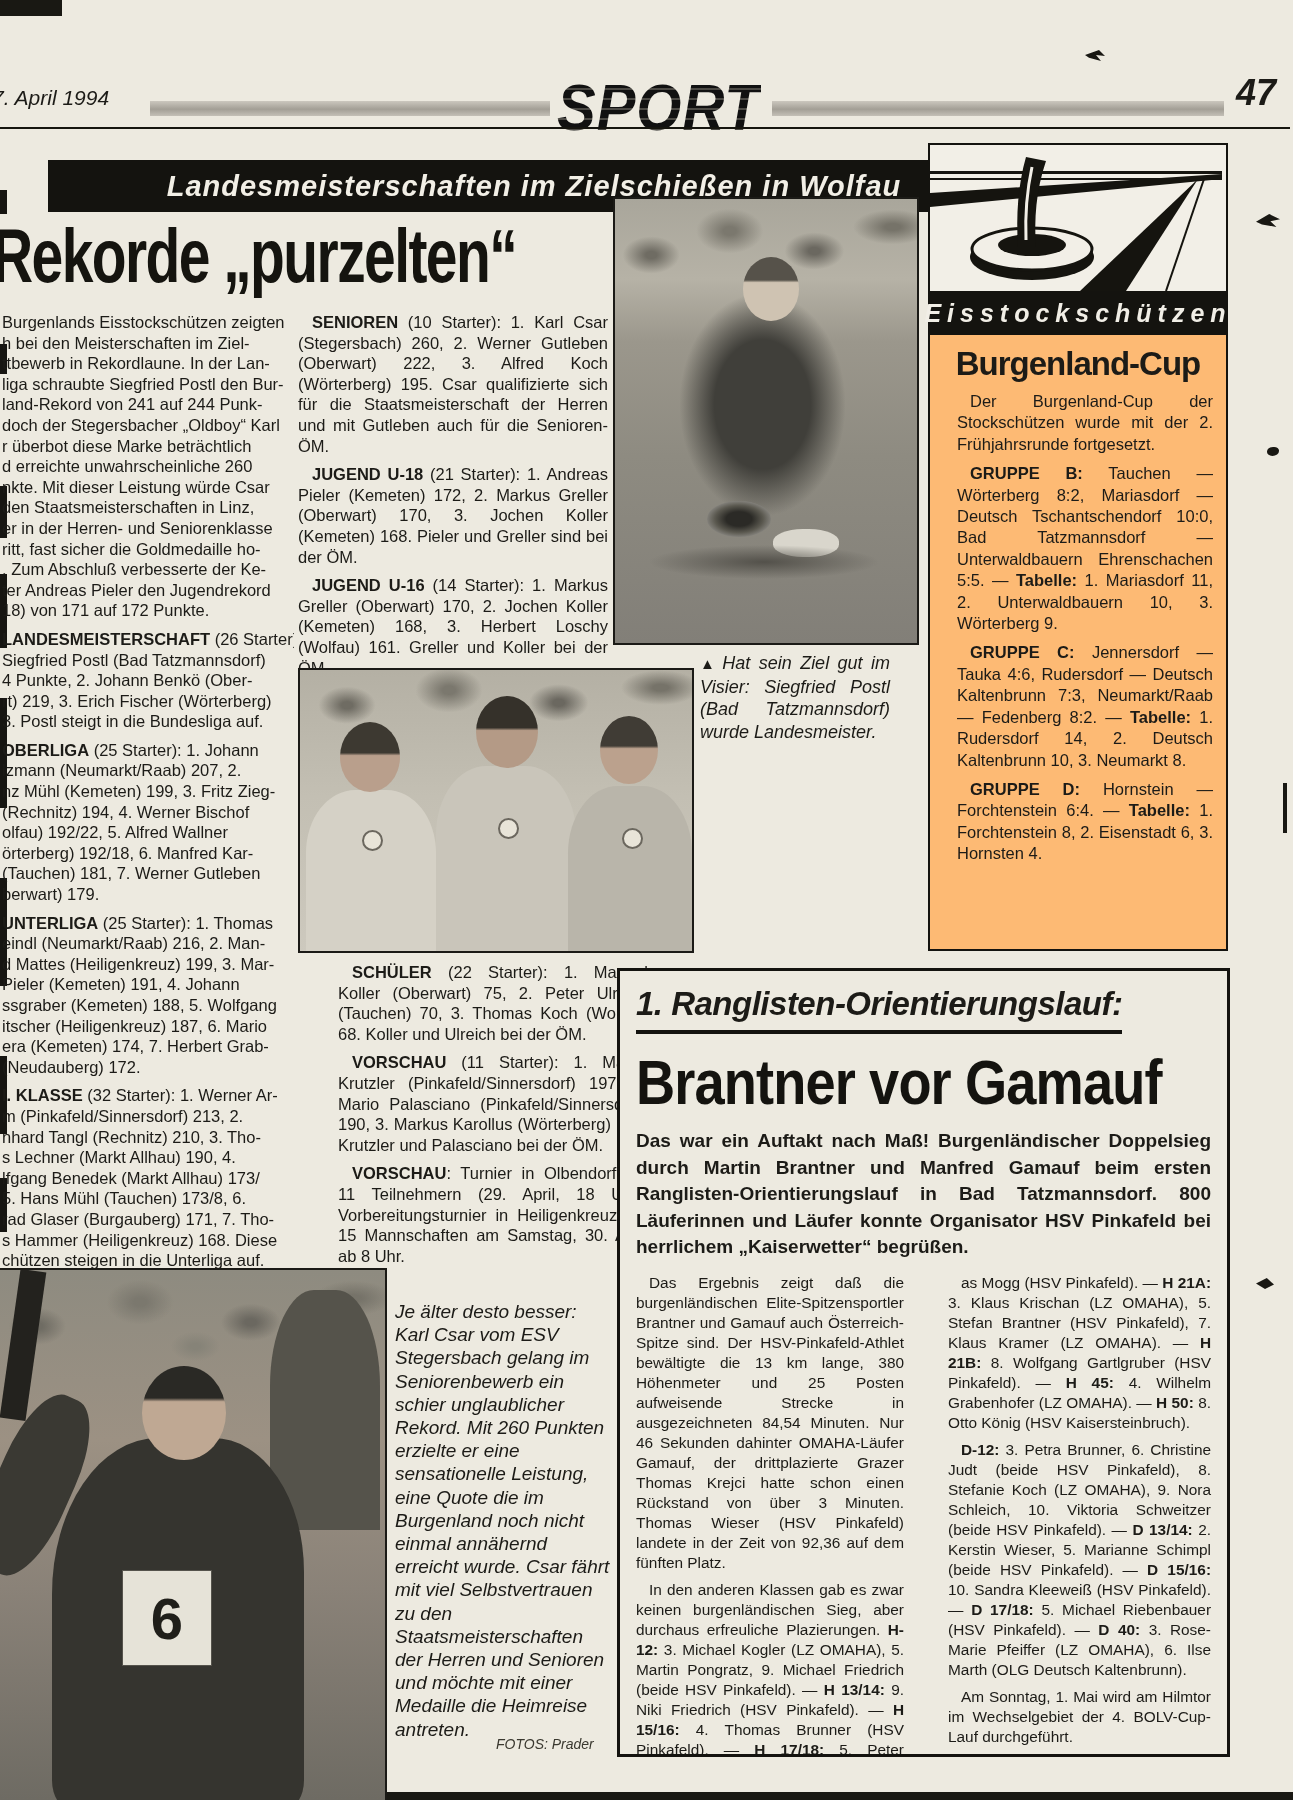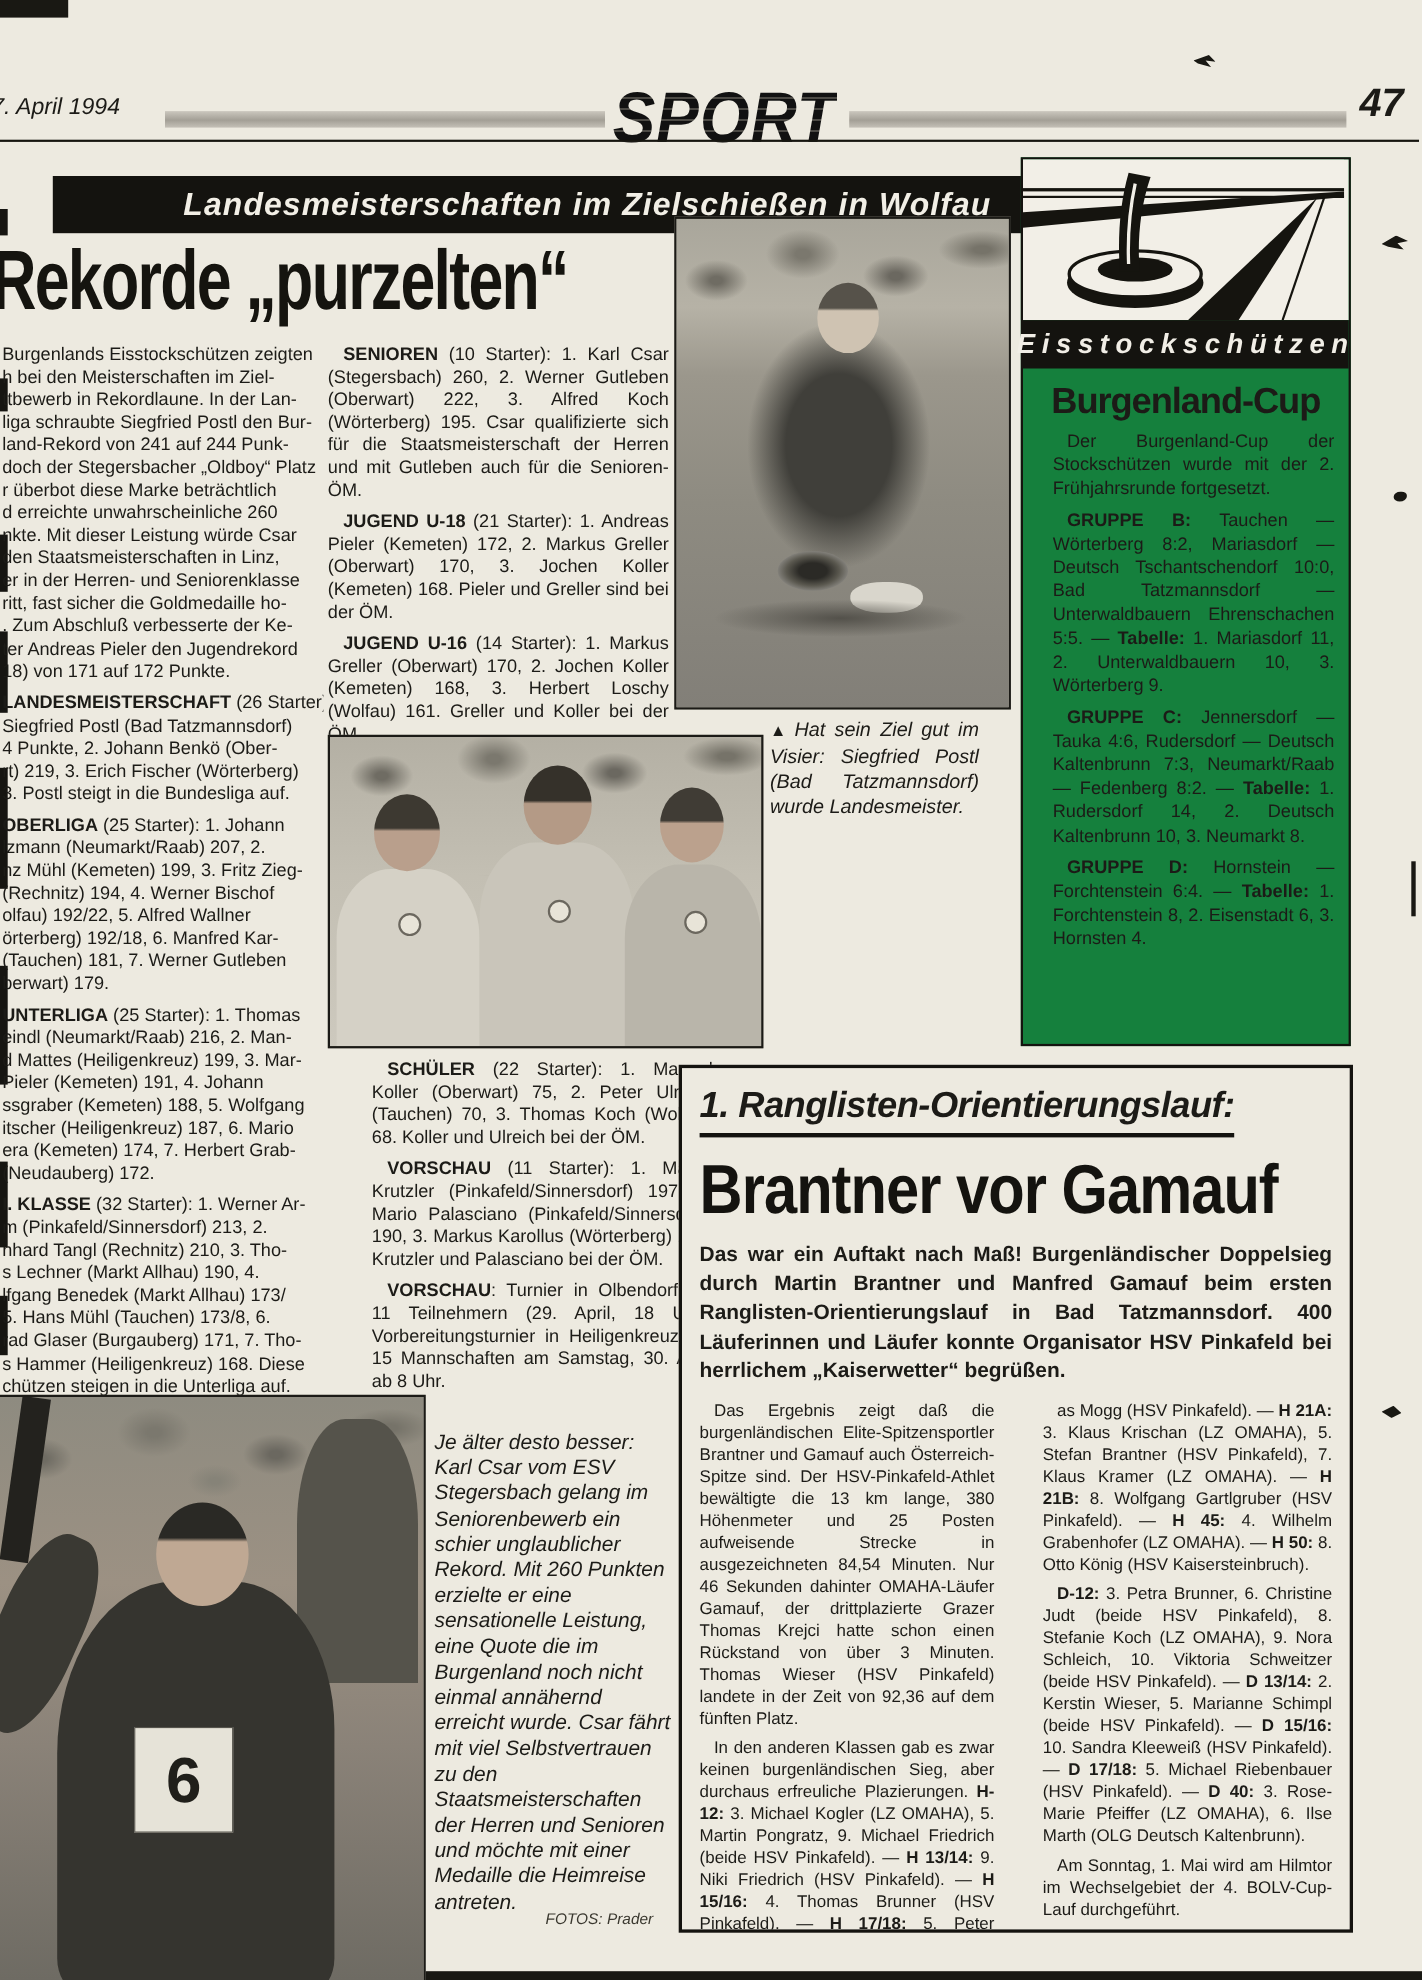--- a/index.html
+++ b/index.html
@@ -40,21 +40,21 @@
   .ph *{position:absolute;}
   .mottle{left:0;top:0;right:0;height:45%;
     background-image:
       radial-gradient(46px 30px at 12% 28%, #6f6c63 12%, transparent 62%),
       radial-gradient(54px 36px at 38% 16%, #7b786e 12%, transparent 62%),
       radial-gradient(48px 30px at 66% 26%, #6b6860 12%, transparent 62%),
       radial-gradient(64px 28px at 92% 14%, #767369 12%, transparent 62%),
       radial-gradient(40px 24px at 52% 38%, #868378 12%, transparent 62%);}
 
   
-  .sidebox{position:absolute;border:2px solid #14130f;background:#15803d;}
+  .sidebox{position:absolute;border:2px solid #14130f;background:#fdba74;}
   .sb-banner{height:44px;background:#14130f;color:#f1eee6;display:flex;align-items:center;justify-content:center;
              font-style:italic;font-weight:bold;font-size:25px;letter-spacing:6px;white-space:nowrap;}
   .sb-title{text-align:center;font-weight:bold;font-size:33px;letter-spacing:-1px;margin:10px 0 6px 0;}
   .sb-body{padding:2px 13px;font-size:16.5px;line-height:21.4px;margin-left:14px;}
   .gpara{margin:0 0 8px 0;text-indent:13px;text-align:justify;}
   .gpara b{font-weight:bold;}
 
   
   .obox{position:absolute;border:3px solid #14130f;background:#edeae0;padding:10px 16px;overflow:hidden;}
   .okick{display:inline-block;font-style:italic;font-weight:bold;font-size:33px;letter-spacing:-0.5px;
@@ -109,21 +109,21 @@
   <div class="abs mainhead" style="left:-8px;top:212px;">Rekorde „purzelten“</div>
 
   <div class="abs bodytxt" style="left:2px;top:312px;width:292px;">
     <div class="cpara">
       <div class="fl"><b></b><span>Burgenlands Eisstockschützen zeigten</span></div>
       <div class="lines">
           <div>h bei den Meisterschaften im Ziel-</div>
           <div>ttbewerb in Rekordlaune. In der Lan-</div>
           <div>liga schraubte Siegfried Postl den Bur-</div>
           <div>land-Rekord von 241 auf 244 Punk-</div>
-          <div>doch der Stegersbacher „Oldboy“ Platz</div>
+          <div>doch der Stegersbacher „Oldboy“ Karl</div>
           <div>r überbot diese Marke beträchtlich</div>
           <div>d erreichte unwahrscheinliche 260</div>
           <div>nkte. Mit dieser Leistung würde Csar</div>
           <div>den Staatsmeisterschaften in Linz,</div>
           <div>er in der Herren- und Seniorenklasse</div>
           <div>ritt, fast sicher die Goldmedaille ho-</div>
           <div>. Zum Abschluß verbesserte der Ke-</div>
           <div>ter Andreas Pieler den Jugendrekord</div>
           <div>18) von 171 auf 172 Punkte.</div>
         </div>
@@ -238,21 +238,21 @@
       <p class="gpara">Der Burgenland-Cup der Stockschützen wurde mit der 2. Frühjahrsrunde fortgesetzt.</p>
       <p class="gpara"><b>GRUPPE B:</b><span> Tauchen — Wörterberg 8:2, Mariasdorf — Deutsch Tschantschendorf 10:0, Bad Tatzmannsdorf — Unterwaldbauern Ehrenschachen 5:5. — </span><b>Tabelle:</b><span> 1. Mariasdorf 11, 2. Unterwaldbauern 10, 3. Wörterberg 9.</span></p>
       <p class="gpara"><b>GRUPPE C:</b><span> Jennersdorf — Tauka 4:6, Rudersdorf — Deutsch Kaltenbrunn 7:3, Neumarkt/Raab — Fedenberg 8:2. — </span><b>Tabelle:</b><span> 1. Rudersdorf 14, 2. Deutsch Kaltenbrunn 10, 3. Neumarkt 8.</span></p>
       <p class="gpara"><b>GRUPPE D:</b><span> Hornstein — Forchtenstein 6:4. — </span><b>Tabelle:</b><span> 1. Forchtenstein 8, 2. Eisenstadt 6, 3. Hornsten 4.</span></p>
     </div>
   </div>
 
   <div class="obox" style="left:617px;top:968px;width:575px;height:763px;">
     <div class="okick">1. Ranglisten-Orientierungslauf:</div>
     <div class="ohead">Brantner vor Gamauf</div>
-    <div class="olead">Das war ein Auftakt nach Maß! Burgenländischer Doppelsieg durch Martin Brantner und Manfred Gamauf beim ersten Ranglisten-Orientierungslauf in Bad Tatzmannsdorf. 400 Läuferinnen und Läufer konnte Organisator HSV Pinkafeld bei herrlichem „Kaiserwetter“ begrüßen.</div>
+    <div class="olead">Das war ein Auftakt nach Maß! Burgenländischer Doppelsieg durch Martin Brantner und Manfred Gamauf beim ersten Ranglisten-Orientierungslauf in Bad Tatzmannsdorf. 800 Läuferinnen und Läufer konnte Organisator HSV Pinkafeld bei herrlichem „Kaiserwetter“ begrüßen.</div>
     <div class="ocols">
       <div class="ocol" style="width:268px;">
         <p class="opara"><span>Das Ergebnis zeigt daß die burgenländischen Elite-Spitzensportler Brantner und Gamauf auch Österreich-Spitze sind. Der HSV-Pinkafeld-Athlet bewältigte die 13 km lange, 380 Höhenmeter und 25 Posten aufweisende Strecke in ausgezeichneten 84,54 Minuten. Nur 46 Sekunden dahinter OMAHA-Läufer Gamauf, der drittplazierte Grazer Thomas Krejci hatte schon einen Rückstand von über 3 Minuten. Thomas Wieser (HSV Pinkafeld) landete in der Zeit von 92,36 auf dem fünften Platz.</span></p>
         <p class="opara"><span>In den anderen Klassen gab es zwar keinen burgenländischen Sieg, aber durchaus erfreuliche Plazierungen. </span><b>H-12:</b><span> 3. Michael Kogler (LZ OMAHA), 5. Martin Pongratz, 9. Michael Friedrich (beide HSV Pinkafeld). — </span><b>H 13/14:</b><span> 9. Niki Friedrich (HSV Pinkafeld). — </span><b>H 15/16:</b><span> 4. Thomas Brunner (HSV Pinkafeld). — </span><b>H 17/18:</b><span> 5. Peter Riebenbauer (HSV Pinkafeld). — </span></p>
       </div>
       <div class="ocol" style="flex:1;">
         <p class="opara"><span>as Mogg (HSV Pinkafeld). — </span><b>H 21A:</b><span> 3. Klaus Krischan (LZ OMAHA), 5. Stefan Brantner (HSV Pinkafeld), 7. Klaus Kramer (LZ OMAHA). — </span><b>H 21B:</b><span> 8. Wolfgang Gartlgruber (HSV Pinkafeld). — </span><b>H 45:</b><span> 4. Wilhelm Grabenhofer (LZ OMAHA). — </span><b>H 50:</b><span> 8. Otto König (HSV Kaisersteinbruch).</span></p>
         <p class="opara"><b>D-12:</b><span> 3. Petra Brunner, 6. Christine Judt (beide HSV Pinkafeld), 8. Stefanie Koch (LZ OMAHA), 9. Nora Schleich, 10. Viktoria Schweitzer (beide HSV Pinkafeld). — </span><b>D 13/14:</b><span> 2. Kerstin Wieser, 5. Marianne Schimpl (beide HSV Pinkafeld). — </span><b>D 15/16:</b><span> 10. Sandra Kleeweiß (HSV Pinkafeld). — </span><b>D 17/18:</b><span> 5. Michael Riebenbauer (HSV Pinkafeld). — </span><b>D 40:</b><span> 3. Rose-Marie Pfeiffer (LZ OMAHA), 6. Ilse Marth (OLG Deutsch Kaltenbrunn).</span></p>
         <p class="opara"><span>Am Sonntag, 1. Mai wird am Hilmtor im Wechselgebiet der 4. BOLV-Cup-Lauf durchgeführt.</span></p>
       </div>

